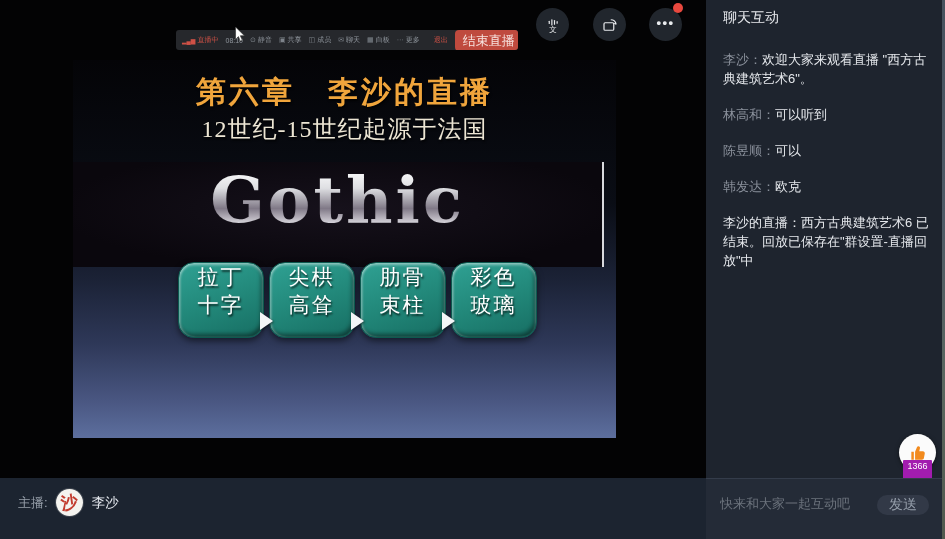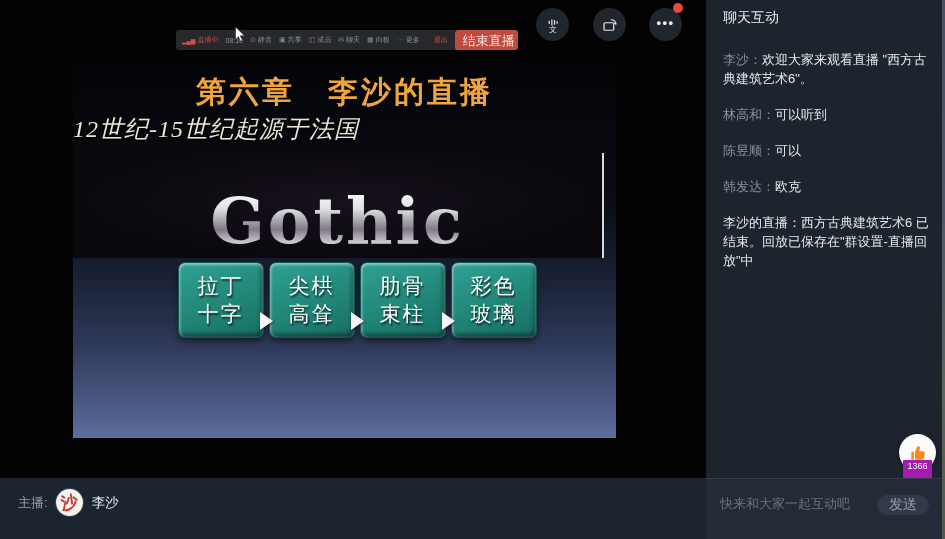--- a/index.html
+++ b/index.html
@@ -29,37 +29,37 @@
     background:#21262d; display:flex; align-items:center; justify-content:center; color:#e9ebee; }
   .pc-dots { letter-spacing:1.5px; font-size:13px; font-weight:bold; padding-bottom:4px; }
   .notify-dot { position:absolute; left:673px; top:3px; width:10px; height:10px; border-radius:50%; background:#e8483e; }
 
   
   .slide { position:absolute; left:73px; top:60px; width:543px; height:378px;
     background:linear-gradient(180deg,#040407 0%,#0a0d15 38%,#1b2236 58%,#2e3858 75%,#495681 90%,#5d6f9e 100%); }
   .slide-title { position:absolute; top:12px; width:100%; text-align:center;
     font-family:"Liberation Serif","DejaVu Serif",serif; font-weight:700; font-size:30px;
     letter-spacing:3px; color:#f0a53c; text-shadow:1px 2px 2px rgba(0,0,0,.7); }
-  .slide-subtitle { position:absolute; top:53px; width:100%; 
+  .slide-subtitle { position:absolute; top:53px; width:100%; text-align:center;
     font-family:"Liberation Serif","DejaVu Serif",serif; font-size:24px;
-    color:#ede6d4; letter-spacing:1px; text-shadow:1px 2px 2px rgba(0,0,0,.7);font-style:italic; }
-  .gothic-block { position:absolute; left:0; top:93px; width:531px; height:105px;
+    color:#ede6d4; letter-spacing:1px; text-shadow:1px 2px 2px rgba(0,0,0,.7); }
+  .gothic-block { position:absolute; left:0; top:102px; width:531px; height:105px;
     background:radial-gradient(ellipse at 50% 45%, #16111b 0%, #0a070d 75%);
-    border-right:2px solid #d8d9dd; display:flex; align-items:flex-end; justify-content:center; }
+    border-right:2px solid #d8d9dd; display:flex; align-items:flex-start; justify-content:center; }
   .gothic-word { font-family:"DejaVu Serif","Liberation Serif",serif; font-weight:700; font-size:64px;
     letter-spacing:3px; background:linear-gradient(180deg,#ffffff 8%,#d9dade 35%,#6a6272 62%,#f0eff4 88%,#8e8898 100%);
     -webkit-background-clip:text; background-clip:text; color:transparent; -webkit-text-fill-color:transparent;
     text-shadow:0 0 1px rgba(255,255,255,.15); }
   .boxes-row { position:absolute; left:92px; top:202px; width:384px; height:76px;
     display:flex; align-items:stretch; justify-content:center; }
-  .flow-box { width:86px; height:76px; border-radius:7px; border:1px solid #0d5a50;
+  .flow-box { width:86px; height:76px; border-radius:16px; border:1px solid #0d5a50;
     background:linear-gradient(160deg,#2fa193 0%,#218678 55%,#176e63 100%);
     box-shadow:inset 0 2px 3px rgba(255,255,255,.45), inset 2px 0 2px rgba(255,255,255,.2),
                inset -2px -3px 4px rgba(0,0,0,.45), 0 3px 6px rgba(0,0,0,.5);
-    display:flex; align-items:center; justify-content:center; }
+    display:flex; align-items:flex-start; justify-content:center; }
   .flow-box span { white-space:pre-line; text-align:center; color:#fff; font-size:21px;
     line-height:1.35; letter-spacing:2px; font-family:"Liberation Serif","DejaVu Serif",serif;
     text-shadow:1px 2px 2px rgba(0,0,0,.75); }
   .flow-arrow { width:0; height:0; border-left:13px solid #f5f6f8;
     border-top:9px solid transparent; border-bottom:9px solid transparent;
     align-self:flex-end; margin:0 -4px 8px -4px; z-index:2;
     filter:drop-shadow(1px 1px 1px rgba(0,0,0,.5)); }
 
   
   .host-bar { position:absolute; left:0; top:478px; width:706px; height:61px; background:#1c2430; }

